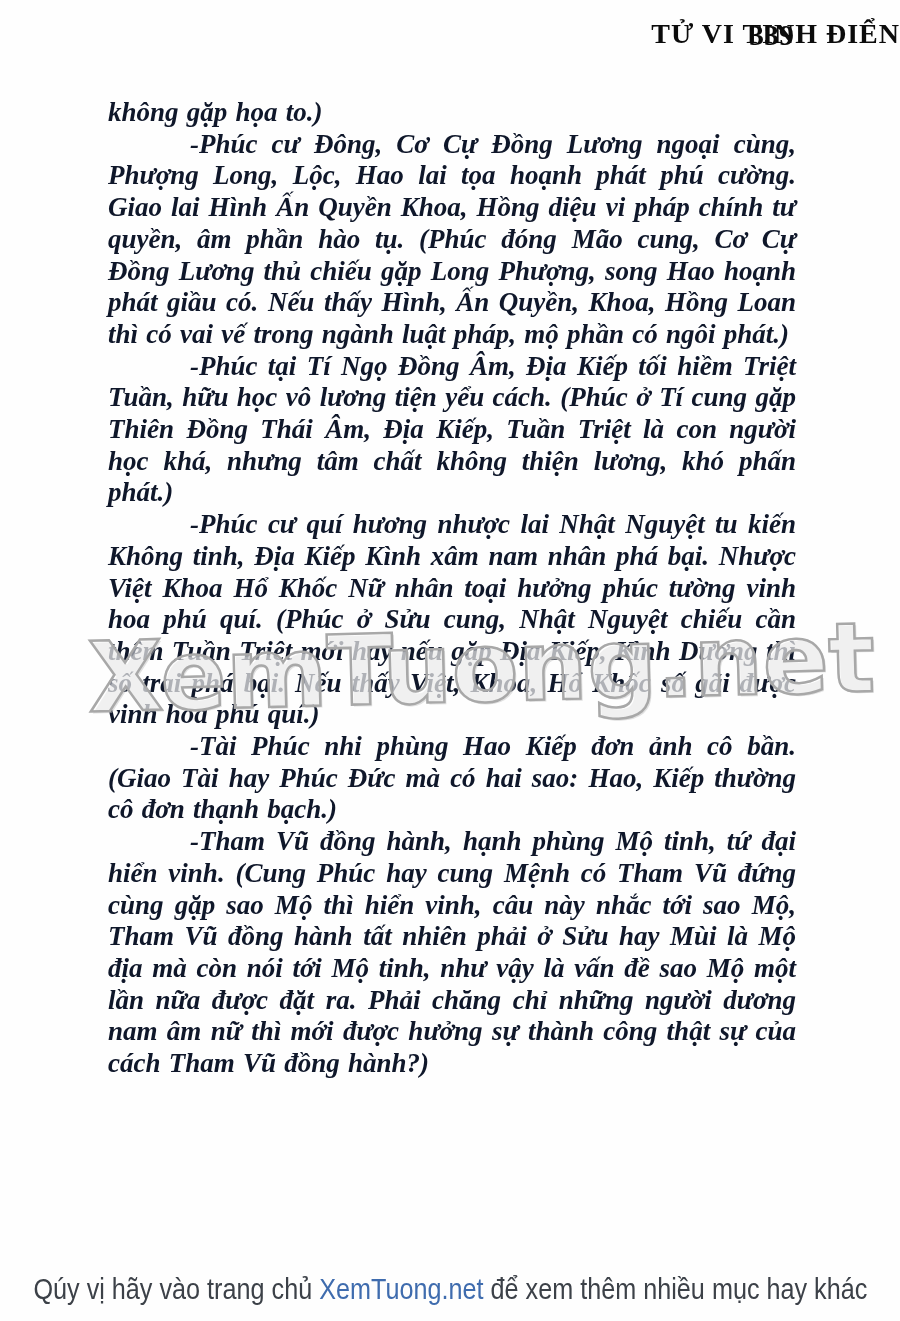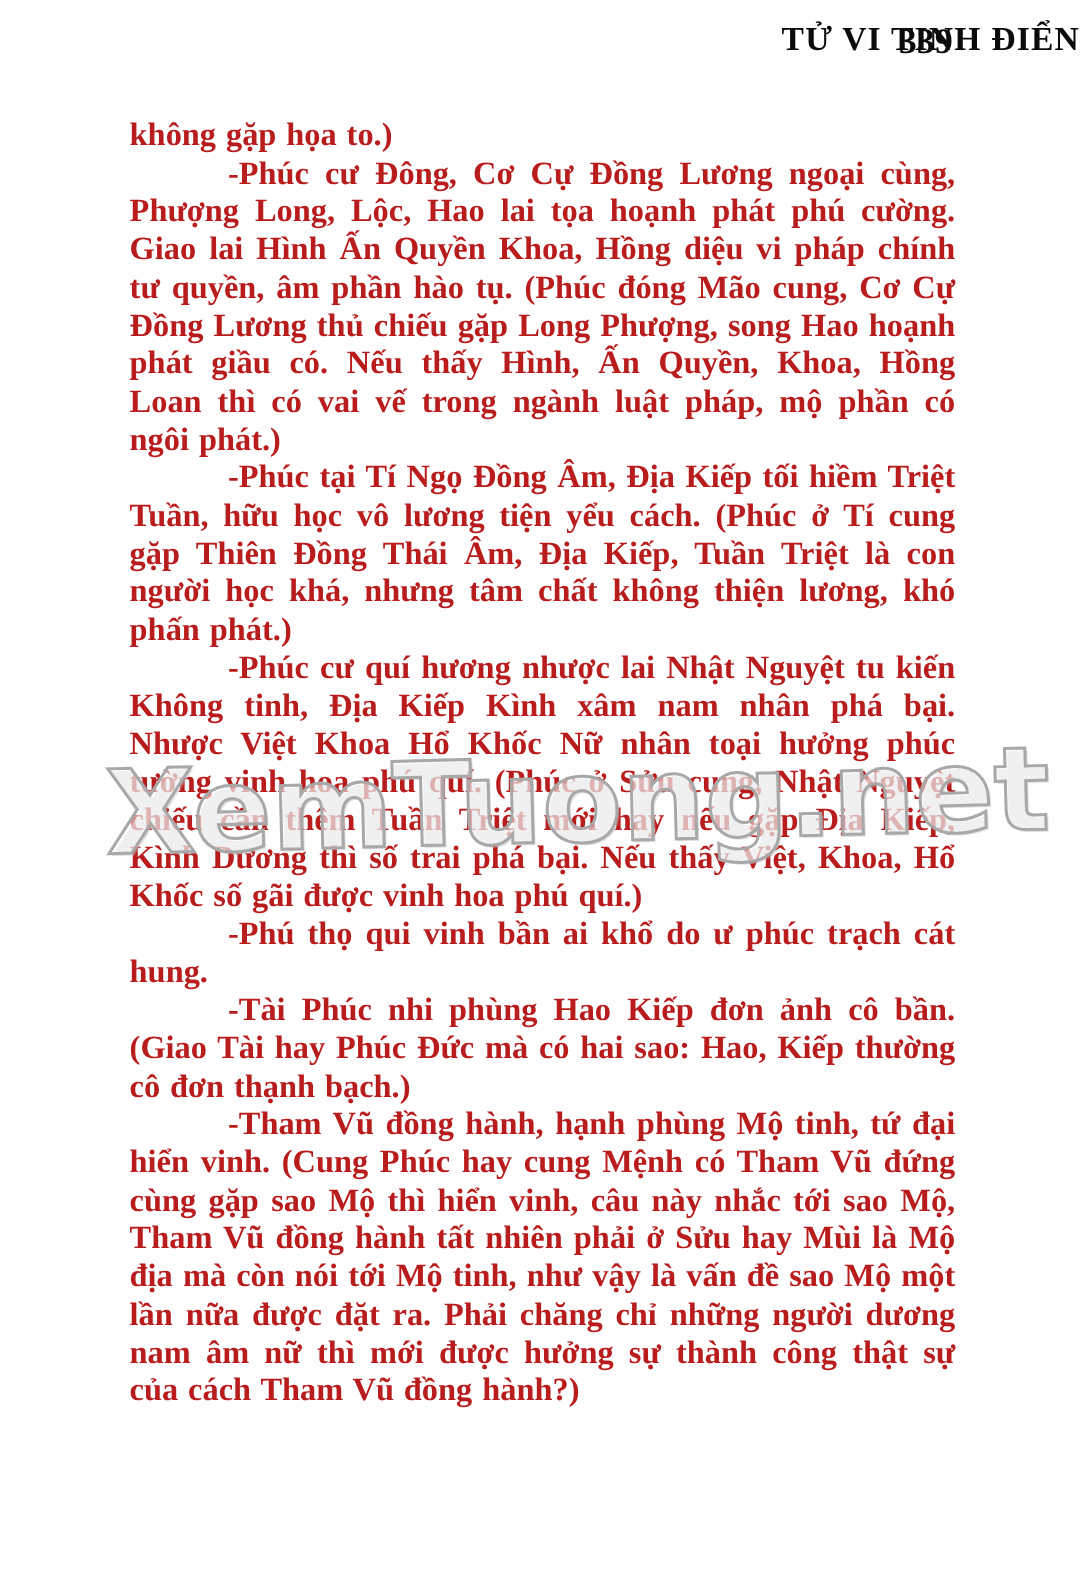--- a/index.html
+++ b/index.html
@@ -31,21 +31,22 @@
     position: absolute;
     right: 106px; top: 0;
     font-size: 30px;
     font-weight: bold;
     color: #0b0b0b;
   }
   .body-text {
     position: absolute;
     top: 97px; left: 108px;
     width: 688px;
-    color: #b91c1c;
+    color: #0f172a;
+    font-style: italic;
   }
   .body-text p {
     margin: 0;
     font-size: 27px;
     font-weight: bold;
     line-height: 31.7px;
     text-align: justify;
     word-spacing: 1.5px;
   }
   .body-text p.indent { text-indent: 82px; }
@@ -96,21 +97,23 @@
   <div class="header">
     <span class="title">TỬ VI TINH ĐIỂN</span>
     <span class="pagenum">339</span>
   </div>
 
   <div class="body-text">
       <p class="">không gặp họa to.)</p>
       <p class="indent">-Phúc cư Đông, Cơ Cự Đồng Lương ngoại cùng, Phượng Long, Lộc, Hao lai tọa hoạnh phát phú cường. Giao lai Hình Ấn Quyền Khoa, Hồng diệu vi pháp chính tư quyền, âm phần hào tụ. (Phúc đóng Mão cung, Cơ Cự Đồng Lương thủ chiếu gặp Long Phượng, song Hao hoạnh phát giầu có. Nếu thấy Hình, Ấn Quyền, Khoa, Hồng Loan thì có vai vế trong ngành luật pháp, mộ phần có ngôi phát.)</p>
       <p class="indent">-Phúc tại Tí Ngọ Đồng Âm, Địa Kiếp tối hiềm Triệt Tuần, hữu học vô lương tiện yểu cách. (Phúc ở Tí cung gặp Thiên Đồng Thái Âm, Địa Kiếp, Tuần Triệt là con người học khá, nhưng tâm chất không thiện lương, khó phấn phát.)</p>
       <p class="indent">-Phúc cư quí hương nhược lai Nhật Nguyệt tu kiến Không tinh, Địa Kiếp Kình xâm nam nhân phá bại. Nhược Việt Khoa Hổ Khốc Nữ nhân toại hưởng phúc tường vinh hoa phú quí. (Phúc ở Sửu cung, Nhật Nguyệt chiếu cần thêm Tuần Triệt mới hay nếu gặp Địa Kiếp, Kình Dương thì số trai phá bại. Nếu thấy Việt, Khoa, Hổ Khốc số gãi được vinh hoa phú quí.)</p>
-      <p class="indent">-Phú thọ qui vinh bần ai khổ do ư phúc trạch cát hung.</p>
       <p class="indent">-Tài Phúc nhi phùng Hao Kiếp đơn ảnh cô bần. (Giao Tài hay Phúc Đức mà có hai sao: Hao, Kiếp thường cô đơn thạnh bạch.)</p>
       <p class="indent">-Tham Vũ đồng hành, hạnh phùng Mộ tinh, tứ đại hiển vinh. (Cung Phúc hay cung Mệnh có Tham Vũ đứng cùng gặp sao Mộ thì hiển vinh, câu này nhắc tới sao Mộ, Tham Vũ đồng hành tất nhiên phải ở Sửu hay Mùi là Mộ địa mà còn nói tới Mộ tinh, như vậy là vấn đề sao Mộ một lần nữa được đặt ra. Phải chăng chỉ những người dương nam âm nữ thì mới được hưởng sự thành công thật sự của cách Tham Vũ đồng hành?)</p>
     </div>
 
   <div class="watermark">XemTuong.net</div>
 
+  <div class="footer">
+    <span class="footer-inner"><span>Qúy vị hãy vào trang chủ </span><a class="footer-link">XemTuong.net</a><span> để xem thêm nhiều mục hay khác</span></span>
+  </div>
 
 </div>
 
 </body></html>

